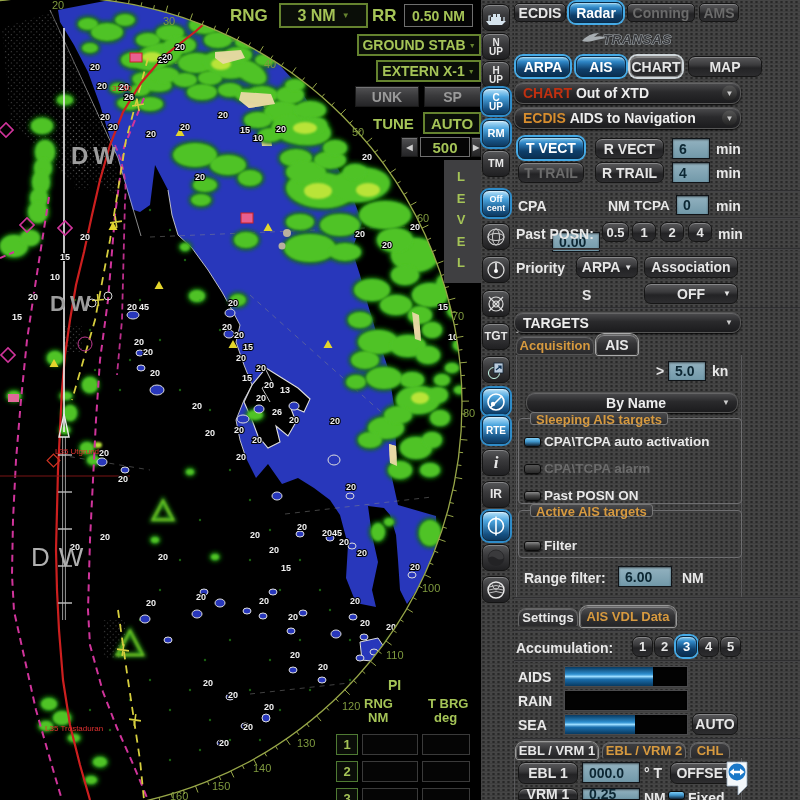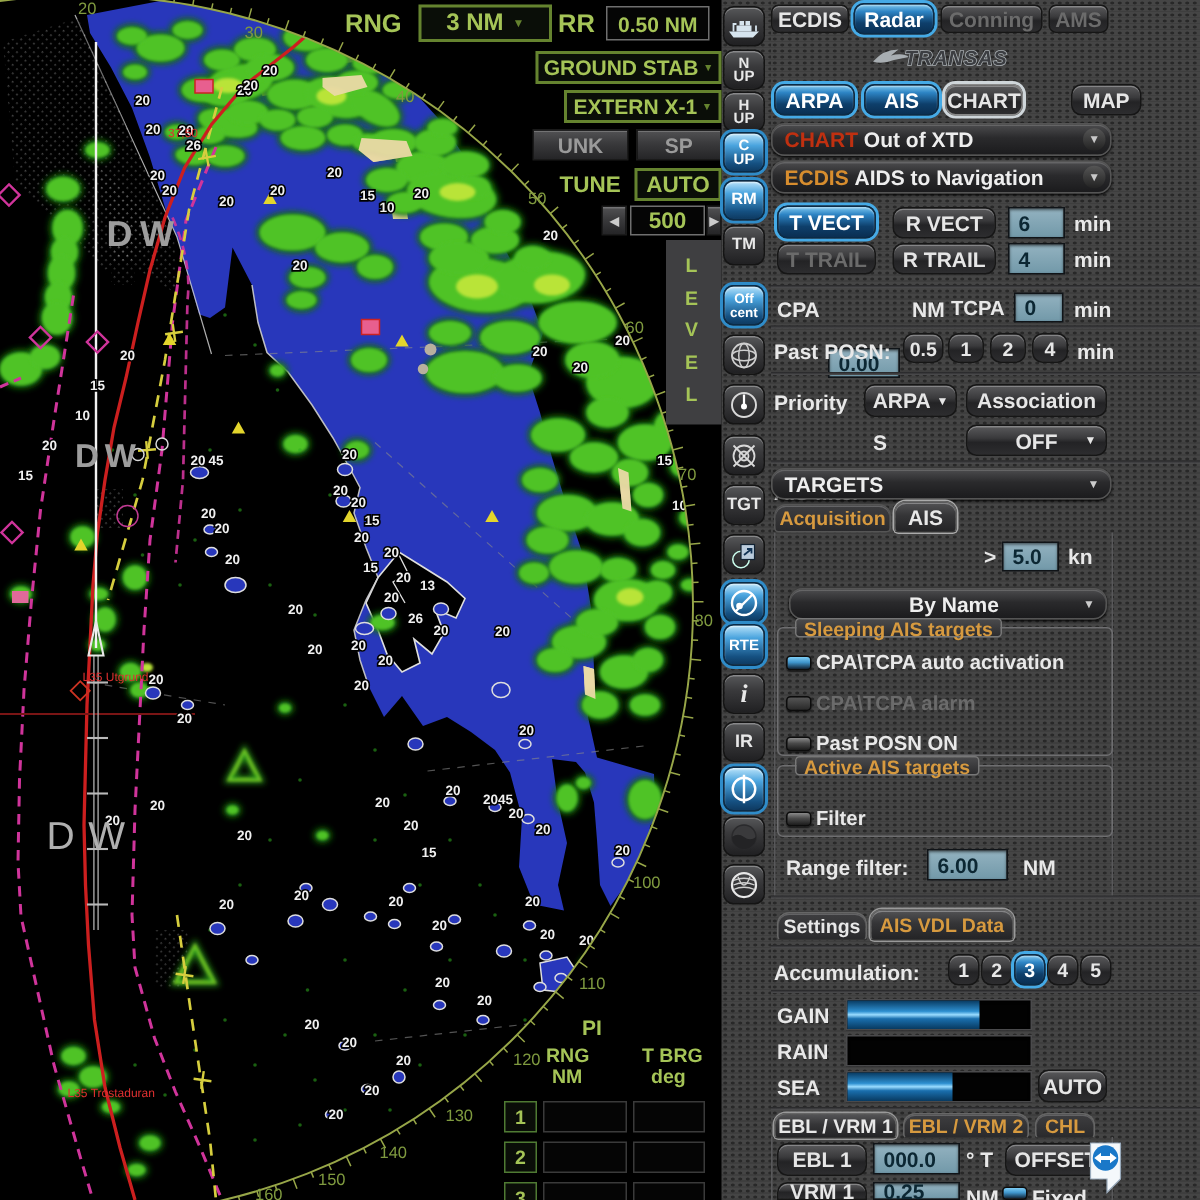--- a/index.html
+++ b/index.html
@@ -723,21 +723,21 @@
     <div class="btn blue" style="left:569px;top:2px;width:54px;height:21px;font-size:14px">Radar</div>
     <div class="btn dis" style="left:627px;top:3px;width:68px;height:19px;font-size:14px;border-radius:5px">Conning</div>
     <div class="btn dis" style="left:699px;top:3px;width:40px;height:19px;font-size:14px;border-radius:5px">AMS</div>
     <svg class="ab" style="left:581px;top:29px" width="100" height="19" viewBox="0 0 100 19">
 <path d="M1,12 q7,-8 17,-8 l-5,4 q8,-2 12,1 l-10,2 q-8,3 -14,1 z" fill="#a8aeb2"></path>
 <text x="22" y="14.5" font-size="13.5" font-weight="bold" font-style="italic" fill="#3c3e42" stroke="#aab0b4" stroke-width="1" paint-order="stroke" font-family="Liberation Sans,sans-serif" letter-spacing="0.5">TRANSAS</text>
     </svg>
     <div class="btn blue" style="left:516px;top:56px;width:54px;height:21px;">ARPA</div>
     <div class="btn blue" style="left:576px;top:56px;width:50px;height:21px;">AIS</div>
     <div class="btn" style="left:630px;top:56px;width:52px;height:21px;box-shadow:0 0 0 2px #cfd6da,inset 0 1px 0 rgba(255,255,255,.3);border:1px solid #888">CHART</div>
-    <div class="btn" style="left:714px;top:56px;width:47px;height:21px;">MAP</div>
+    <div class="btn" style="left:688px;top:56px;width:74px;height:21px;">MAP</div>
     <div class="ddl" style="left:514px;top:82px;width:227px;height:22px;"><span style="color:#c03010">CHART</span>&nbsp;Out of XTD<span class="dar">▼</span></div>
     <div class="ddl" style="left:514px;top:107px;width:227px;height:22px;"><span style="color:#d78d2e">ECDIS</span>&nbsp;AIDS to Navigation<span class="dar">▼</span></div>
     <div class="btn blue" style="left:518px;top:137px;width:66px;height:22px;">T VECT</div>
     <div class="btn" style="left:595px;top:138px;width:69px;height:21px;">R VECT</div>
     <div class="inp" style="left:672px;top:138px;width:38px;height:21px;">6</div>
     <div class="lbl" style="left:716px;top:141px;width:28px;height:16px;">min</div>
     <div class="btn dis" style="left:518px;top:162px;width:66px;height:21px;">T TRAIL</div>
     <div class="btn" style="left:595px;top:162px;width:69px;height:21px;">R TRAIL</div>
     <div class="inp" style="left:672px;top:162px;width:38px;height:21px;">4</div>
     <div class="lbl" style="left:716px;top:165px;width:28px;height:16px;">min</div>
@@ -793,21 +793,21 @@
     <div class="tab" style="left:518px;top:608px;width:60px;height:19px;font-size:13px;background:linear-gradient(#3e3e40,#2a2a2c)">Settings</div>
     <div class="tab org" style="left:580px;top:606px;width:96px;height:21px;white-space:nowrap;font-size:13px;box-shadow:0 0 0 1px #999,inset 0 1px 0 rgba(255,255,255,.3)">AIS VDL Data</div>
     <div class="sep" style="top:630px"></div>
     <div class="lbl" style="left:516px;top:640px;width:110px;height:16px;">Accumulation:</div>
     <div class="btn" style="left:632px;top:636px;width:21px;height:21px;font-size:13px">1</div>
     <div class="btn" style="left:654px;top:636px;width:21px;height:21px;font-size:13px">2</div>
     <div class="btn blue" style="left:676px;top:636px;width:21px;height:21px;font-size:13px">3</div>
     <div class="btn" style="left:698px;top:636px;width:21px;height:21px;font-size:13px">4</div>
     <div class="btn" style="left:720px;top:636px;width:21px;height:21px;font-size:13px">5</div>
     <div class="sep" style="top:660px"></div>
-    <div class="lbl" style="left:518px;top:669px;width:42px;height:16px;">GAIN</div>
+    <div class="lbl" style="left:518px;top:669px;width:42px;height:16px;">AIDS</div>
     <div class="bar" style="left:564px;top:666px;width:124px;height:21px;">
       <div class="fill" style="width:72%"></div>
     </div>
     <div class="lbl" style="left:518px;top:693px;width:42px;height:16px;">RAIN</div>
     <div class="bar" style="left:564px;top:690px;width:124px;height:21px;"></div>
     <div class="lbl" style="left:518px;top:717px;width:36px;height:16px;">SEA</div>
     <div class="bar" style="left:564px;top:714px;width:124px;height:21px;">
       <div class="fill" style="width:57%"></div>
     </div>
     <div class="btn" style="left:692px;top:713px;width:46px;height:22px;">AUTO</div>

